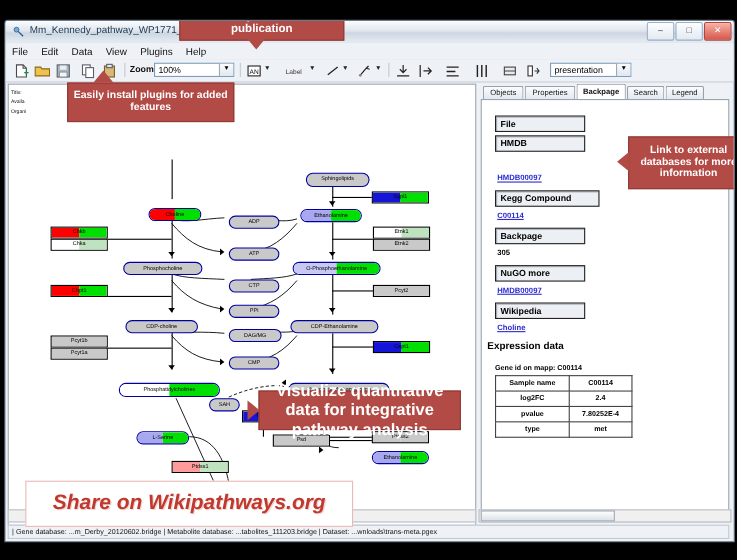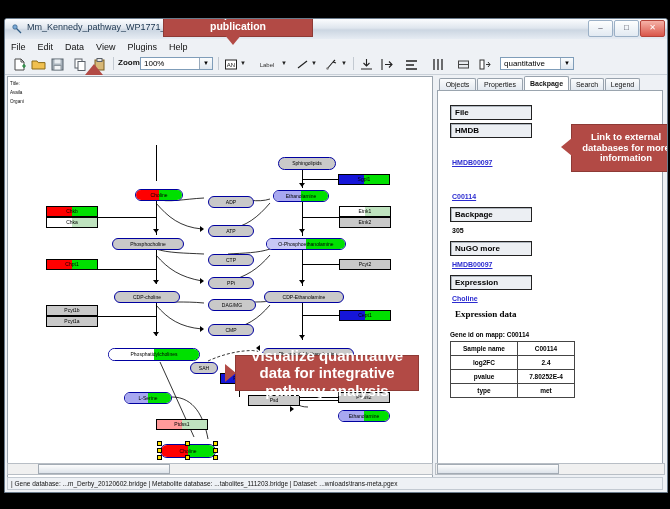--- a/index.html
+++ b/index.html
@@ -72,21 +72,21 @@
        background:linear-gradient(#fbfcfd,#e3e9f0);font-size:7px;color:#111;
        text-align:center;line-height:11px;box-sizing:border-box;border-radius:2px 2px 0 0;}
   .tab.active{top:0;height:14px;line-height:13px;background:#fff;font-weight:bold;z-index:4;}
   .backpage{position:absolute;left:2px;top:14px;width:224px;height:383px;background:#fff;
      border:1px solid #9aa4ae;overflow:hidden;}
   .dbbox{position:absolute;left:12px;width:82px;height:15px;border:1px solid #222;
      background:#eceff3;box-shadow:1px 1px 0 #aeb5bd inset;
      font-size:8px;font-weight:bold;color:#000;line-height:14px;padding-left:4px;box-sizing:border-box;}
   .dblink{position:absolute;left:14px;font-size:7px;color:#2b2bd0;text-decoration:underline;font-weight:bold;}
   .dbtext{position:absolute;left:14px;font-size:7px;color:#000;font-weight:bold;}
-  .exprhdr{position:absolute;left:17px;font-size:9px;font-weight:bold;color:#000;font-family:Liberation Serif, serif;}
+  .exprhdr{position:absolute;left:5px;font-size:9px;font-weight:bold;color:#000;}
   .geneid{position:absolute;left:12px;font-size:6.5px;color:#000;font-weight:bold;}
   .etable{position:absolute;left:12px;border-collapse:collapse;}
   .etable td{border:1px solid #444;font-size:6.5px;font-weight:bold;text-align:center;
      height:13px;padding:0 2px;color:#000;background:#fff;}
 
   
   .sbh{position:absolute;background:#f0f0f0;border:1px solid #b8bec5;}
   .sbthumb{position:absolute;background:linear-gradient(#fdfdfd,#dde3ea);border:1px solid #a3abb4;}
   .statusbar{position:absolute;left:2px;bottom:2px;width:656px;height:13px;background:#eef1f5;
      border:1px solid #c3cad2;font-size:6.5px;color:#111;line-height:12px;padding-left:3px;box-sizing:border-box;}
@@ -214,21 +214,21 @@
             <rect x="2.5" y="4" width="10" height="7" fill="#e8eaee" stroke="#444"></rect>
             <path d="M2.5 7.5h10" stroke="#444"></path>
           </svg></div>
     <div class="tb" style="left:472px">
       <svg viewBox="0 0 15 15" width="15" height="15">
             <rect x="2" y="3" width="4" height="9" fill="#fff" stroke="#333"></rect>
             <path d="M8 7.5h4M10 5l2 2.5-2 2.5" stroke="#333" fill="none"></path>
           </svg></div>
 
     <div class="combo" style="left:495px;top:3px;width:74px">
-      <span>quantitative</span>
+      <span>presentation</span>
       <span class="arr">▼</span>
     </div>
   </div>
 
   <div class="canvasWrap">
     <div class="metaLbl" style="left:2px;top:4px">Title:</div>
     <div class="metaLbl" style="left:2px;top:13px">Availa</div>
     <div class="metaLbl" style="left:2px;top:22px">Organi</div>
 
     <div class="edge vline" style="left:148px;top:68px;height:36px"></div>
@@ -462,29 +462,30 @@
     </div>
 
     <div class="backpage">
 
       <div class="dbbox" style="top:14px">File</div>
       <div class="dblink" style="top:34px">15354</div>
 
       <div class="dbbox" style="top:32px">HMDB</div>
       <div class="dblink" style="top:68px">HMDB00097</div>
 
+      <div class="dbbox" style="top:82px;width:95px">Kegg Compound</div>
       <div class="dblink" style="top:102px">C00114</div>
 
       <div class="dbbox" style="top:116px">Backpage</div>
       <div class="dbtext" style="top:136px">305</div>
 
       <div class="dbbox" style="top:150px">NuGO more</div>
       <div class="dblink" style="top:170px">HMDB00097</div>
 
-      <div class="dbbox" style="top:184px">Expression</div>
+      <div class="dbbox" style="top:184px">Wikipedia</div>
       <div class="dblink" style="top:204px">Choline</div>
 
       <div class="exprhdr" style="top:218px">Expression data</div>
       <div class="geneid" style="top:240px">Gene id on mapp: C00114</div>
 
       <table class="etable" style="top:250px">
         <tbody>
               <tr>
                 <td style="width:62px">Sample name</td>
                                   <td style="width:52px">C00114</td>
@@ -511,23 +512,27 @@
   </div>
   <div class="sbh" style="left:430px;bottom:17px;width:228px;height:10px">
     <div class="sbthumb" style="left:1px;top:0;width:120px;height:8px"></div>
   </div>
 
   <div class="statusbar">| Gene database: ...m_Derby_20120602.bridge | Metabolite database: ...tabolites_111203.bridge | Dataset: ...wnloads\trans-meta.pgex</div>
 
   <div class="callout" style="left:158px;top:-16px;width:140px;height:32px;font-size:10.5px;padding:0 4px;">Draw for presentation &amp; publication</div>
   <div class="notch notchD" style="left:219px;top:15px;"></div>
 
+  <div class="callout" style="left:56px;top:56px;width:142px;height:34px;font-size:9.5px;padding:0 4px;">Easily install plugins for added features</div>
   <div class="notch notchU" style="left:80px;top:45px;"></div>
 
   <div class="callout" style="left:566px;top:105px;width:100px;height:46px;font-size:9.5px;padding:0 4px;">Link  to external databases  for more information</div>
   <div class="notch notchL" style="left:556px;top:119px;"></div>
 
   <div class="callout" style="left:230px;top:336px;width:176px;height:34px;font-size:15px;padding:0 3px;">Visualize quantitative data  for integrative pathway analysis</div>
   <div class="notch notchR" style="left:220px;top:345px;"></div>
 
+  <div class="share">
+    <span>Share on Wikipathways.org</span>
+  </div>
 
  </div>
 </div>
 
 </body></html>

